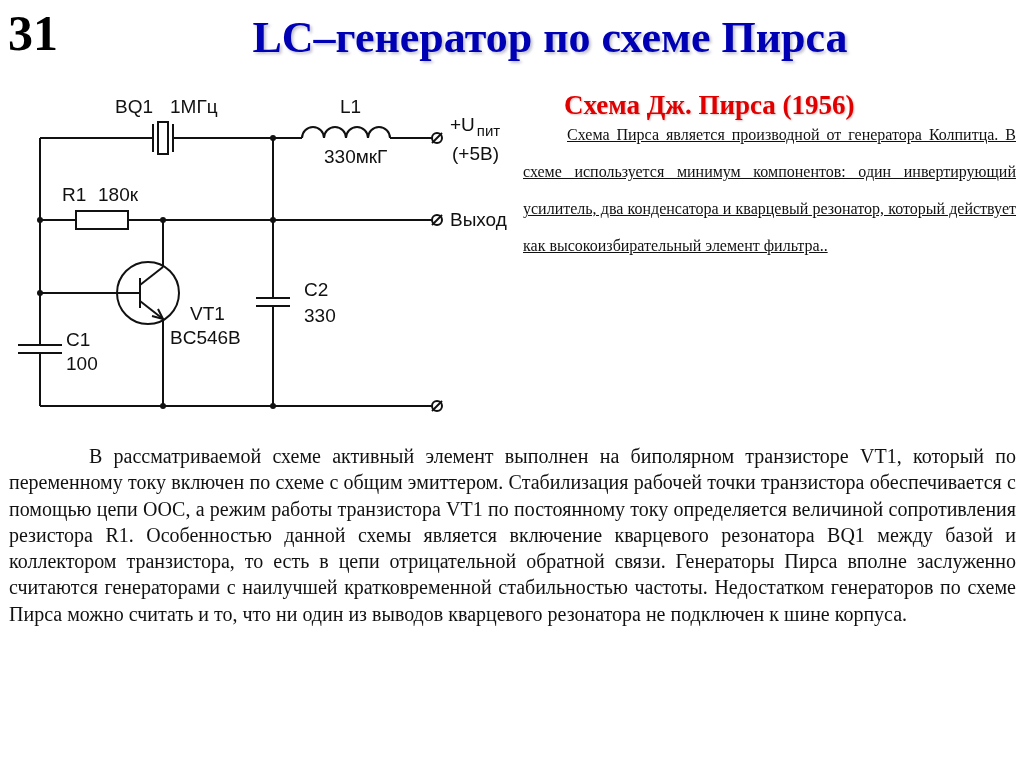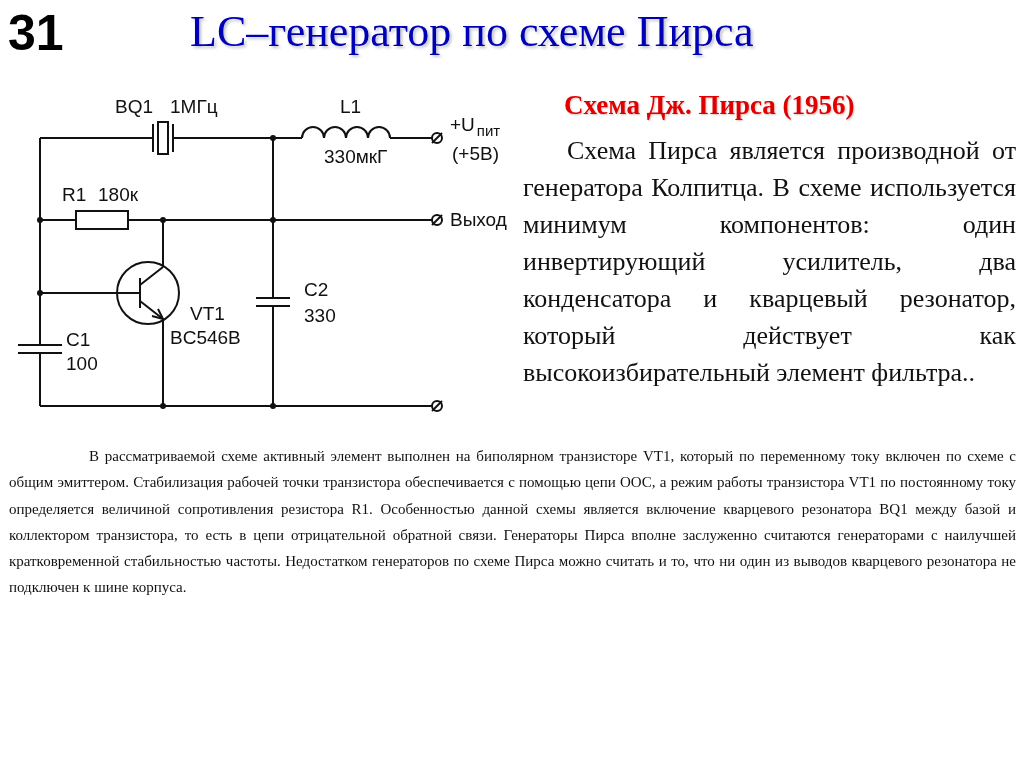--- a/index.html
+++ b/index.html
@@ -2,45 +2,46 @@
 <html><head>
 <meta charset="utf-8">
 <style>
   html, body { margin:0; padding:0; }
   body {
     width:1024px; height:767px; background:#ffffff; position:relative; overflow:hidden;
     font-family:"Liberation Serif", serif;
   }
   .slide-num {
     position:absolute; left:8px; top:8px;
-    font-family:Liberation Sans, sans-serif; font-weight:bold;
+    font-family:Liberation Serif, serif; font-weight:bold;
     font-size:50px; color:#000; line-height:1;
   }
   .title {
-    position:absolute; left:190px; top:10px; width:720px; 
-    font-family:"Liberation Serif", serif; font-weight:normal;
+    position:absolute; left:190px; top:16px; width:720px; text-align:center;
+    font-family:"Liberation Serif", serif; font-weight:bold;
     font-size:44px; color:#0000b4; line-height:1;
     text-shadow:2px 2px 3px rgba(0,0,60,0.25);
   }
   .circuit { position:absolute; left:0; top:80px; width:530px; height:360px; }
   .circuit text { font-family:"Liberation Sans", sans-serif; fill:#111; }
   .subtitle {
     position:absolute; left:564px; top:92px;
     font-family:"Liberation Serif", serif; font-weight:bold;
     font-size:27px; color:#e00000; line-height:1;
     text-shadow:1px 1px 2px rgba(80,0,0,0.25);
   }
   .side-text {
-    position:absolute; left:523px; top:132px; width:493px;
-    font-size:26px; line-height:37px; color:#111; text-align:justify;
+    position:absolute; left:523px; top:116px; width:493px;
+    font-size:16px; line-height:37px; color:#111; text-align:justify;
     text-indent:44px;
+    text-decoration:underline;
   }
   .body-text {
     position:absolute; left:9px; top:443px; width:1007px;
-    font-size:15px; line-height:26.3px; color:#111; text-align:justify;
+    font-size:20px; line-height:26.3px; color:#111; text-align:justify;
     text-indent:80px;
   }
 </style>
 </head>
 <body>
 
 <div class="slide-num">31</div>
 <div class="title">LC–генератор по схеме Пирса</div>
 
 <svg class="circuit" viewBox="0 80 530 360" width="530" height="360" xmlns="http://www.w3.org/2000/svg">

